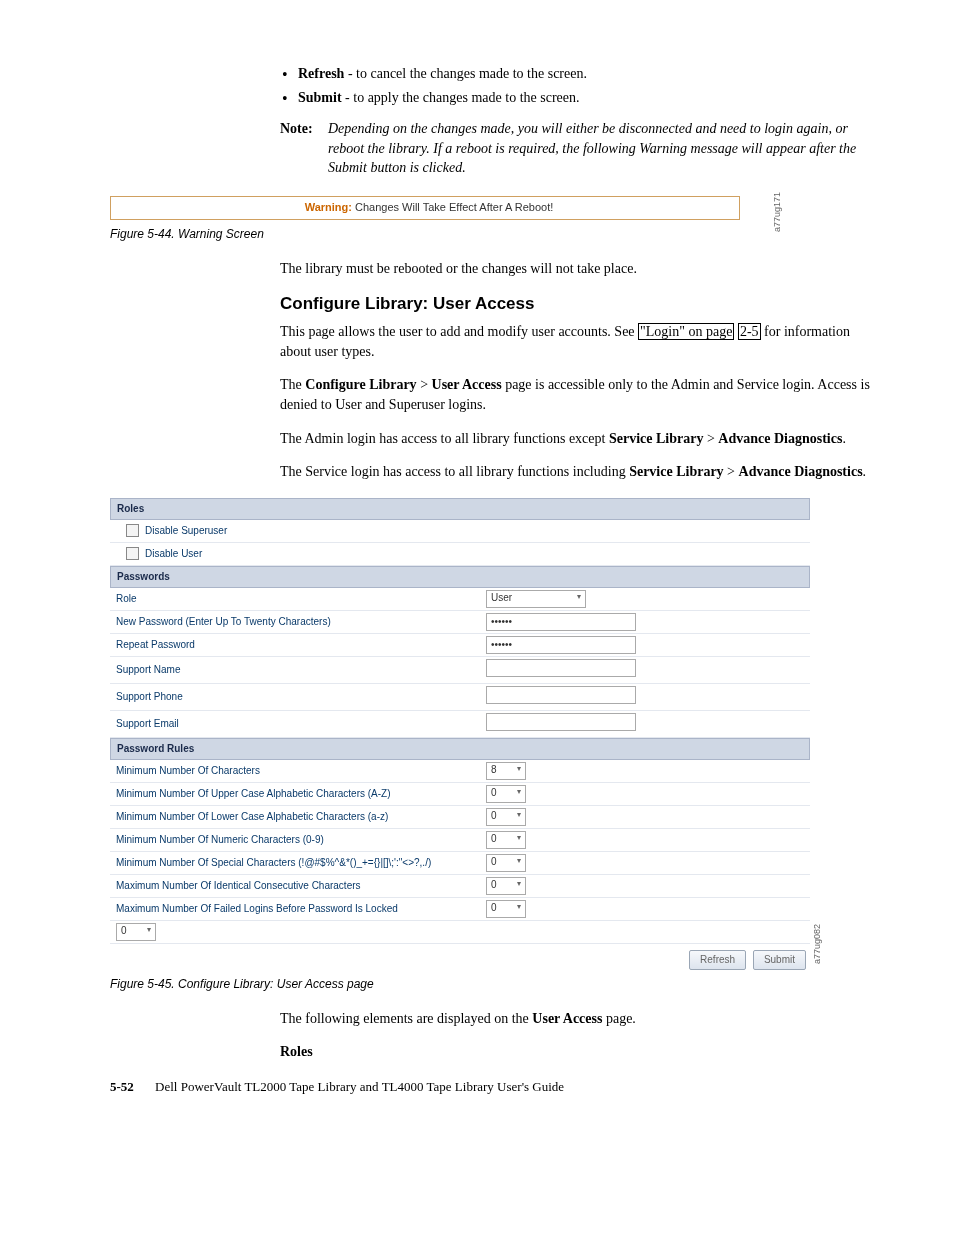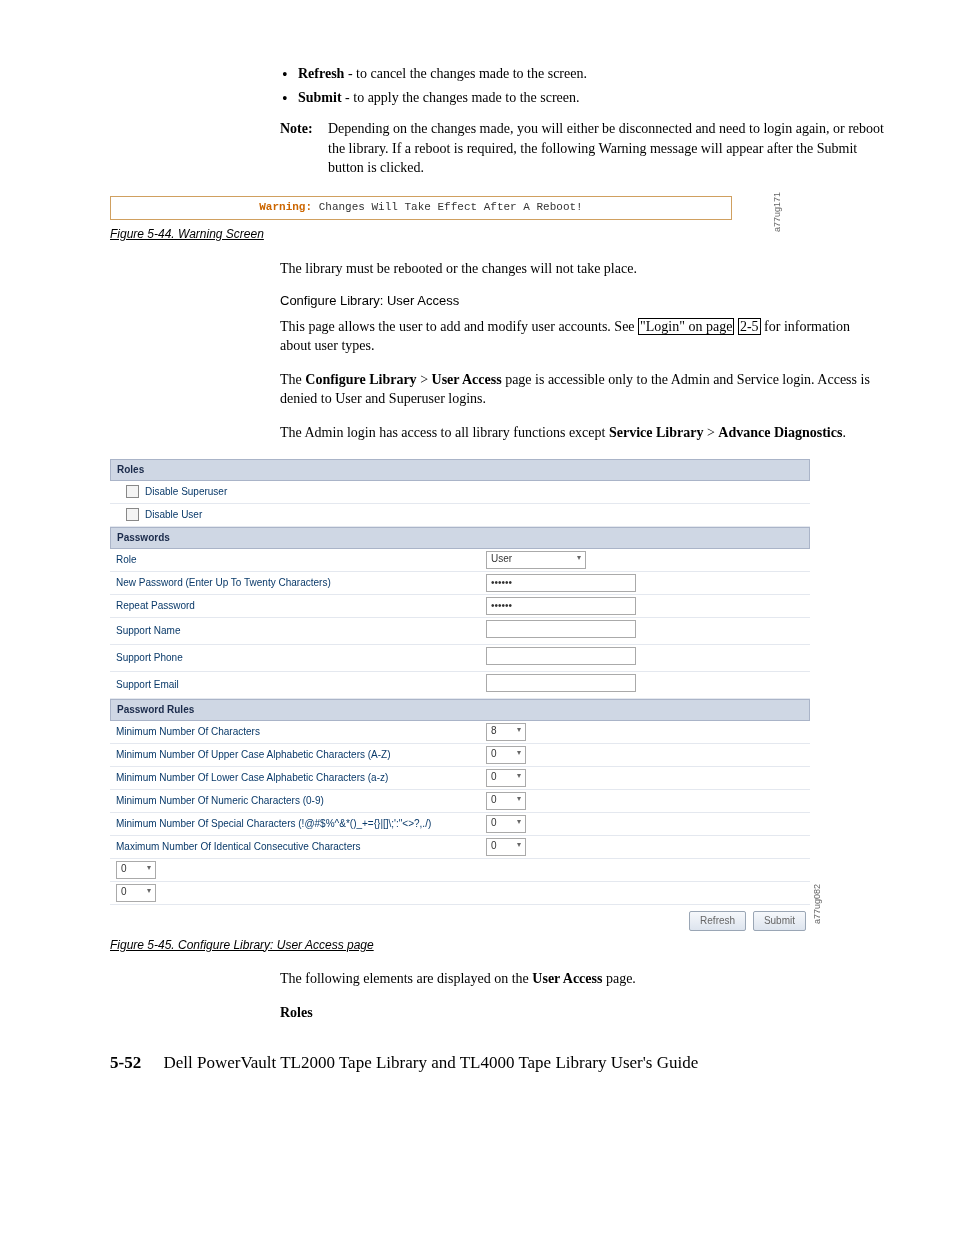--- a/index.html
+++ b/index.html
@@ -13,57 +13,58 @@
     box-sizing: border-box;
     line-height: 1.4;
   }
   .indent-block { margin-left: 170px; }
   ul.bullets { list-style: none; padding-left: 0; margin: 4px 0 12px 0; }
   ul.bullets li { position: relative; padding-left: 18px; margin-bottom: 4px; }
   ul.bullets li::before { content: "•"; position: absolute; left: 2px; font-size: 16px; }
   .b { font-weight: bold; }
   .note-row { display: flex; margin-top: 12px; margin-bottom: 16px; }
   .note-label { font-weight: bold; min-width: 48px; }
-  .note-body { flex: 1; }
-  .fig-caption { font-family: Arial, sans-serif; font-style: italic; font-size: 12px; margin: 6px 0 16px 0; text-decoration: underline; }
-  .section-head { font-family: Arial, sans-serif; font-weight: normal; font-size: 13px; margin: 10px 0 4px 0; }
+  .note-body { flex: 1; font-style: italic; }
+  .fig-caption { font-family: Arial, sans-serif; font-style: italic; font-size: 12px; margin: 6px 0 16px 0; }
+  .section-head { font-family: Arial, sans-serif; font-weight: bold; font-size: 17px; margin: 10px 0 4px 0; }
   p.body { margin: 6px 0 14px 0; }
   a.boxlink { text-decoration: none; color: #000; border: 1px solid #000; padding: 0 1px; }
   .dl-term { font-weight: bold; margin-top: 10px; }
 
   
   .warning-fig { width: 660px; margin: 18px 0 4px 0; position: relative; }
   .warning-frame {
     border: 1px solid #d0a060;
     background: #fff;
     height: 22px;
     display: flex; align-items: center; justify-content: center;
-    font-family: Liberation Mono, monospace; font-size: 11px; color: #333;
+    font-family: Liberation Sans, sans-serif; font-size: 11px; color: #333;
     width: 620px;
+    padding-left: 8px;
   }
   .warning-frame .w { color: #cc6600; font-weight: bold; }
   .side-code { position: absolute; right: -14px; top: -4px; font-family: Arial, sans-serif; font-size: 9px; color: #666; writing-mode: vertical-rl; transform: rotate(180deg); }
 
   
   .ua-fig { width: 700px; margin: 16px 0 6px 0; position: relative; font-family: Arial, sans-serif; font-size: 10px; color: #0a3a6a; }
   .ua-band { background: #cfd7e4; border: 1px solid #aab4c8; padding: 3px 6px; font-weight: bold; font-size: 10px; color: #1a2a4a; }
   .ua-row { display: flex; align-items: center; border-bottom: 1px solid #e4e8ef; padding: 2px 6px; min-height: 18px; }
   .ua-row.indent { padding-left: 16px; }
   .ua-label { flex: 0 0 370px; }
   .ua-ctrl { flex: 1; }
   .ua-check { display:inline-block; width:11px; height:11px; border:1px solid #888; background:#f4f4f4; margin-right:6px; vertical-align:middle; }
   .ua-select { display:inline-flex; align-items:flex-start; justify-content:space-between; border:1px solid #aaa; background:#fff; height:16px; font-size:10px; color:#333; padding:0 4px; min-width: 90px; }
   .ua-select.sm { min-width: 30px; }
   .ua-select .caret { font-size:8px; color:#666; margin-left:6px; }
   .ua-input { display:inline-block; border:1px solid #aaa; background:#fff; height:16px; width:140px; font-size:10px; color:#333; padding:0 4px; line-height:16px; }
   .ua-btnrow { text-align: right; padding: 6px 4px 0 0; }
   .ua-btn { display:inline-block; border:1px solid #9aa6b5; background: linear-gradient(#f6f8fb,#dde4ee); color:#666; font-size:10px; padding:2px 10px; margin-left:4px; border-radius:2px; }
   .ua-side-code { position:absolute; right:-14px; bottom:6px; font-family: Arial, sans-serif; font-size:9px; color:#666; writing-mode: vertical-rl; transform: rotate(180deg); }
 
-  .footer { margin-top: 28px; font-family: "Times New Roman", serif; font-size: 17px; }
+  .footer { margin-top: 16px; font-family: "Times New Roman", serif; font-size: 13px; }
   .footer .pn { font-weight: bold; margin-right: 18px; }
 </style>
 </head>
 <body>
 
 <div class="indent-block">
   <ul class="bullets">
     <li><span class="b">Refresh</span><span> - to cancel the changes made to the screen.</span></li>
     <li><span class="b">Submit</span><span> - to apply the changes made to the screen.</span></li>
   </ul>
@@ -88,20 +89,23 @@
   <p class="body">
     <span>This page allows the user to add and modify user accounts. See </span><a href="#" class="boxlink">"Login" on page</a>
     <a href="#" class="boxlink">2-5</a><span> for information about user types.</span>
   </p>
   <p class="body">
     <span>The </span><span class="b">Configure Library</span><span> &gt; </span><span class="b">User Access</span><span> page is accessible only to the Admin and Service login. Access is denied to User and Superuser logins.</span>
   </p>
   <p class="body">
     <span>The Admin login has access to all library functions except </span><span class="b">Service Library</span><span> &gt; </span><span class="b">Advance Diagnostics</span><span>.</span>
   </p>
+  <p class="body">
+    <span>The Service login has access to all library functions including </span><span class="b">Service Library</span><span> &gt; </span><span class="b">Advance Diagnostics</span><span>.</span>
+  </p>
 </div>
 
 <div class="ua-fig">
   <div class="ua-band">Roles</div>
   <div class="ua-row indent">
     <span class="ua-check"></span>
     <span>Disable Superuser</span>
   </div>
   <div class="ua-row indent">
     <span class="ua-check"></span>
@@ -176,20 +180,21 @@
           </span></div>
       </div>
       <div class="ua-row">
         <div class="ua-label">Maximum Number Of Identical Consecutive Characters</div>
         <div class="ua-ctrl"><span class="ua-select sm">
             <span>0</span>
             <span class="caret">▾</span>
           </span></div>
       </div>
       <div class="ua-row">
+        <div class="ua-label">Maximum Number Of Failed Logins Before Password Is Locked</div>
         <div class="ua-ctrl"><span class="ua-select sm">
             <span>0</span>
             <span class="caret">▾</span>
           </span></div>
       </div>
       <div class="ua-row">
         <div class="ua-ctrl"><span class="ua-select sm">
             <span>0</span>
             <span class="caret">▾</span>
           </span></div>

